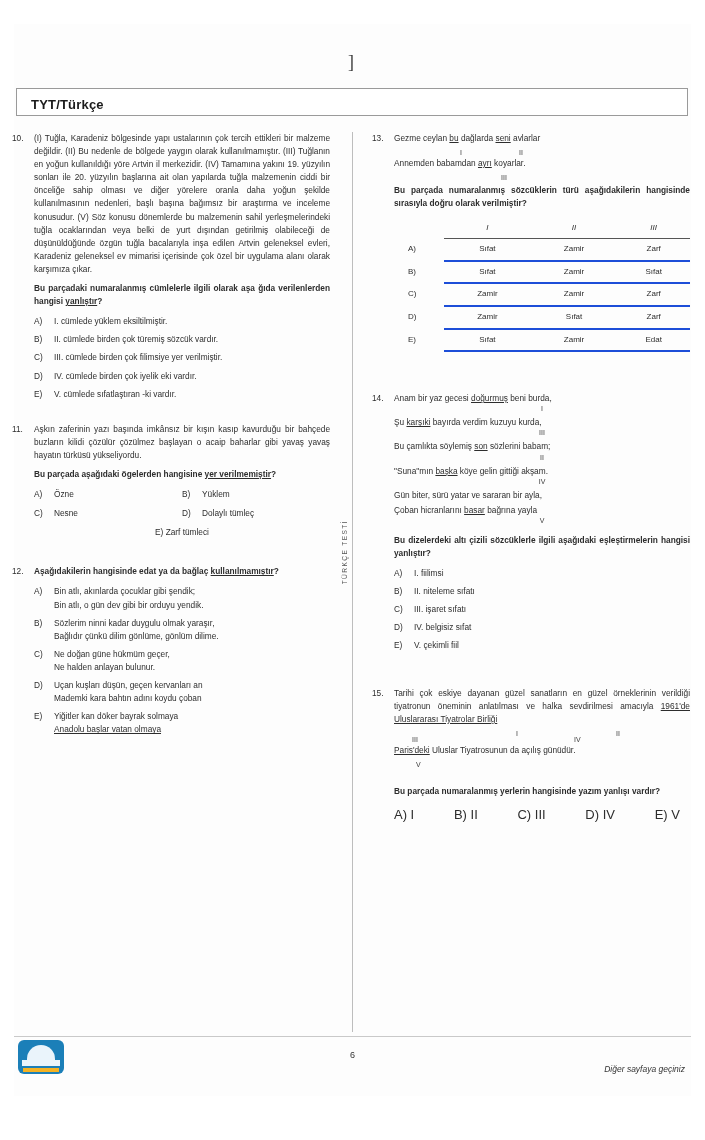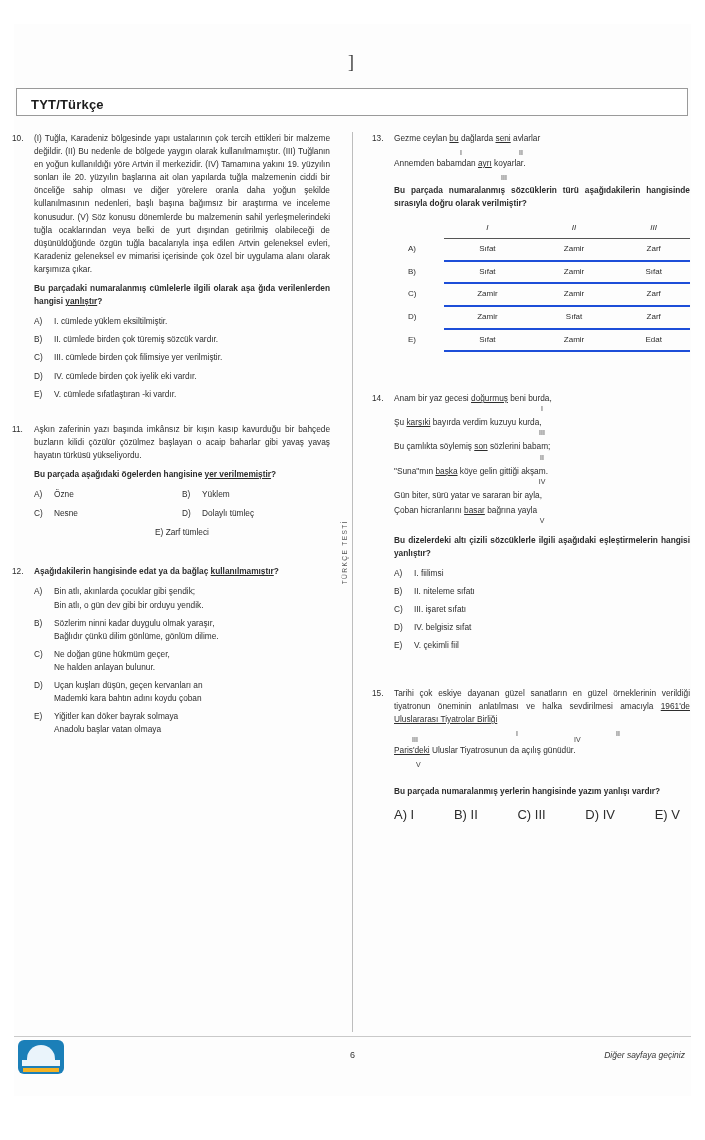--- a/index.html
+++ b/index.html
@@ -196,21 +196,21 @@
     position: absolute;
     left: 50%;
     top: 14px;
     transform: translateX(-50%);
     font-size: 9px;
     color: #333;
   }
   .nextpage {
     position: absolute;
     right: 6px;
-    top: 14px;
+    top: 28px;
     font-size: 8.5px;
     font-style: italic;
     color: #333;
   }
   .logo {
     position: absolute;
     left: 4px;
     top: 4px;
     width: 46px;
     height: 34px;
@@ -363,21 +363,21 @@
               <span class="lbl">D)</span>
               <span>Uçan kuşları düşün, geçen kervanları an</span>
             </div>
             <div style="margin-left:20px;">Mademki kara bahtın adını koydu çoban</div>
           </div>
           <div class="opt" style="display:block;">
             <div style="display:flex;">
               <span class="lbl">E)</span>
               <span>Yiğitler kan döker bayrak solmaya</span>
             </div>
-            <div style="margin-left:20px;">Anadolu başlar vatan olmaya</div>
+            <div style="margin-left:20px;text-decoration:underline;">Anadolu başlar vatan olmaya</div>
           </div>
         </div>
       </div>
     </div>
 
   </div>
 
   <div class="col right">
 
     <div class="q">

